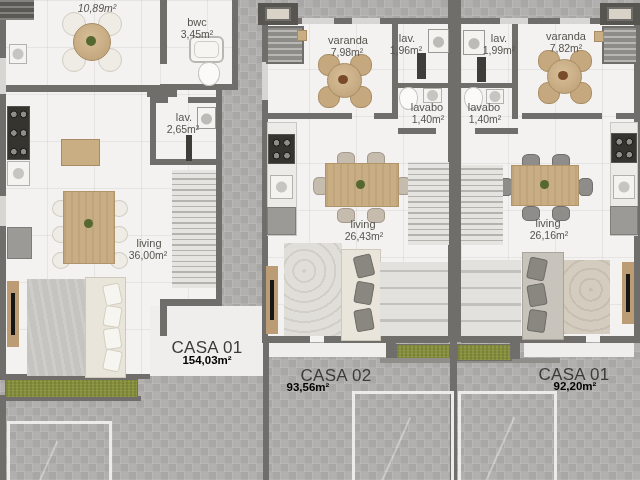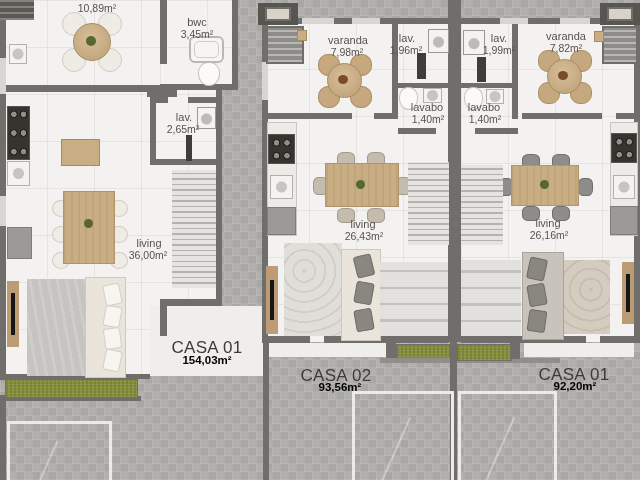--- a/index.html
+++ b/index.html
@@ -146,21 +146,21 @@
   <div class="abs sofa" style="left:85px;top:277px;width:39px;height:99px;"></div>
   <div class="abs pillow" style="left:104px;top:284px;width:15px;height:19px;transform:rotate(-12deg);"></div>
   <div class="abs pillow" style="left:104px;top:306px;width:15px;height:19px;transform:rotate(10deg);"></div>
   <div class="abs pillow" style="left:104px;top:328px;width:15px;height:19px;transform:rotate(-8deg);"></div>
   <div class="abs pillow" style="left:104px;top:350px;width:15px;height:19px;transform:rotate(12deg);"></div>
   <div class="abs tv" style="left:7px;top:281px;width:12px;height:66px;">
       <div class="tv-screen" style="left:4px;top:12px;width:4px;height:42px;"></div>
     </div>
   <div class="abs stairs" style="left:172px;top:170px;width:44px;height:118px;"></div>
 
-  <div class="lbl rarea" style="left:97px;top:2px;">10,89m²</div>
+  <div class="lbl rarea" style="left:97px;top:2px;font-style:italic;">10,89m²</div>
   <div class="lbl rname" style="left:197px;top:16px;">bwc</div>
   <div class="lbl rarea" style="left:197px;top:28px;">3,45m²</div>
   <div class="lbl rname" style="left:184px;top:111px;">lav.</div>
   <div class="lbl rarea" style="left:183px;top:123px;">2,65m²</div>
   <div class="lbl rname" style="left:149px;top:237px;">living</div>
   <div class="lbl rarea" style="left:148px;top:249px;">36,00m²</div>
   <div class="lbl cname" style="left:207px;top:338px;">CASA 01</div>
   <div class="lbl carea" style="left:207px;top:354px;">154,03m²</div>
   <div class="abs grass" style="left:5px;top:379px;width:131px;height:17px;"></div>
 
@@ -228,21 +228,21 @@
 
   <div class="lbl rname" style="left:348px;top:34px;">varanda</div>
   <div class="lbl rarea" style="left:347px;top:46px;">7,98m²</div>
   <div class="lbl rname" style="left:407px;top:32px;">lav.</div>
   <div class="lbl rarea" style="left:406px;top:44px;">1,96m²</div>
   <div class="lbl rname" style="left:427px;top:101px;">lavabo</div>
   <div class="lbl rarea" style="left:428px;top:113px;">1,40m²</div>
   <div class="lbl rname" style="left:363px;top:218px;">living</div>
   <div class="lbl rarea" style="left:364px;top:230px;">26,43m²</div>
   <div class="lbl cname" style="left:336px;top:366px;">CASA 02</div>
-  <div class="lbl carea" style="left:340px;top:381px;">93,56m²</div>
+  <div class="lbl carea" style="left:308px;top:381px;">93,56m²</div>
 
   <div class="abs floor" style="left:461px;top:22px;width:173px;height:320px;"></div>
   <div class="abs wall" style="left:461px;top:18px;width:173px;height:6px;"></div>
   <div class="abs wall-light" style="left:500px;top:18px;width:28px;height:6px;"></div>
   <div class="abs wall-light" style="left:560px;top:18px;width:30px;height:6px;"></div>
   <div class="abs wall" style="left:634px;top:18px;width:6px;height:324px;"></div>
   <div class="abs wall" style="left:512px;top:24px;width:6px;height:95px;"></div>
   <div class="abs wall" style="left:461px;top:83px;width:51px;height:5px;"></div>
   <div class="abs wall" style="left:475px;top:128px;width:43px;height:6px;"></div>
   <div class="abs wall" style="left:522px;top:113px;width:80px;height:6px;"></div>

